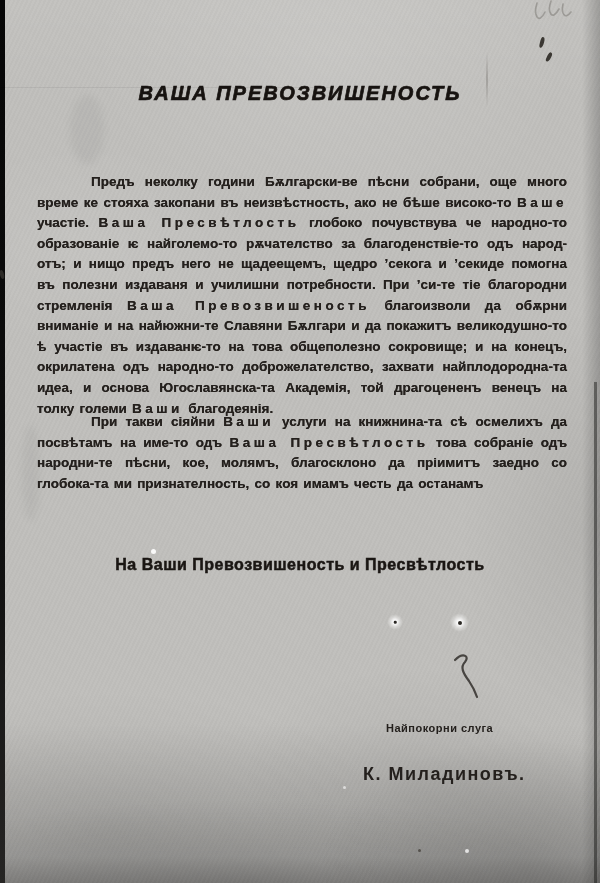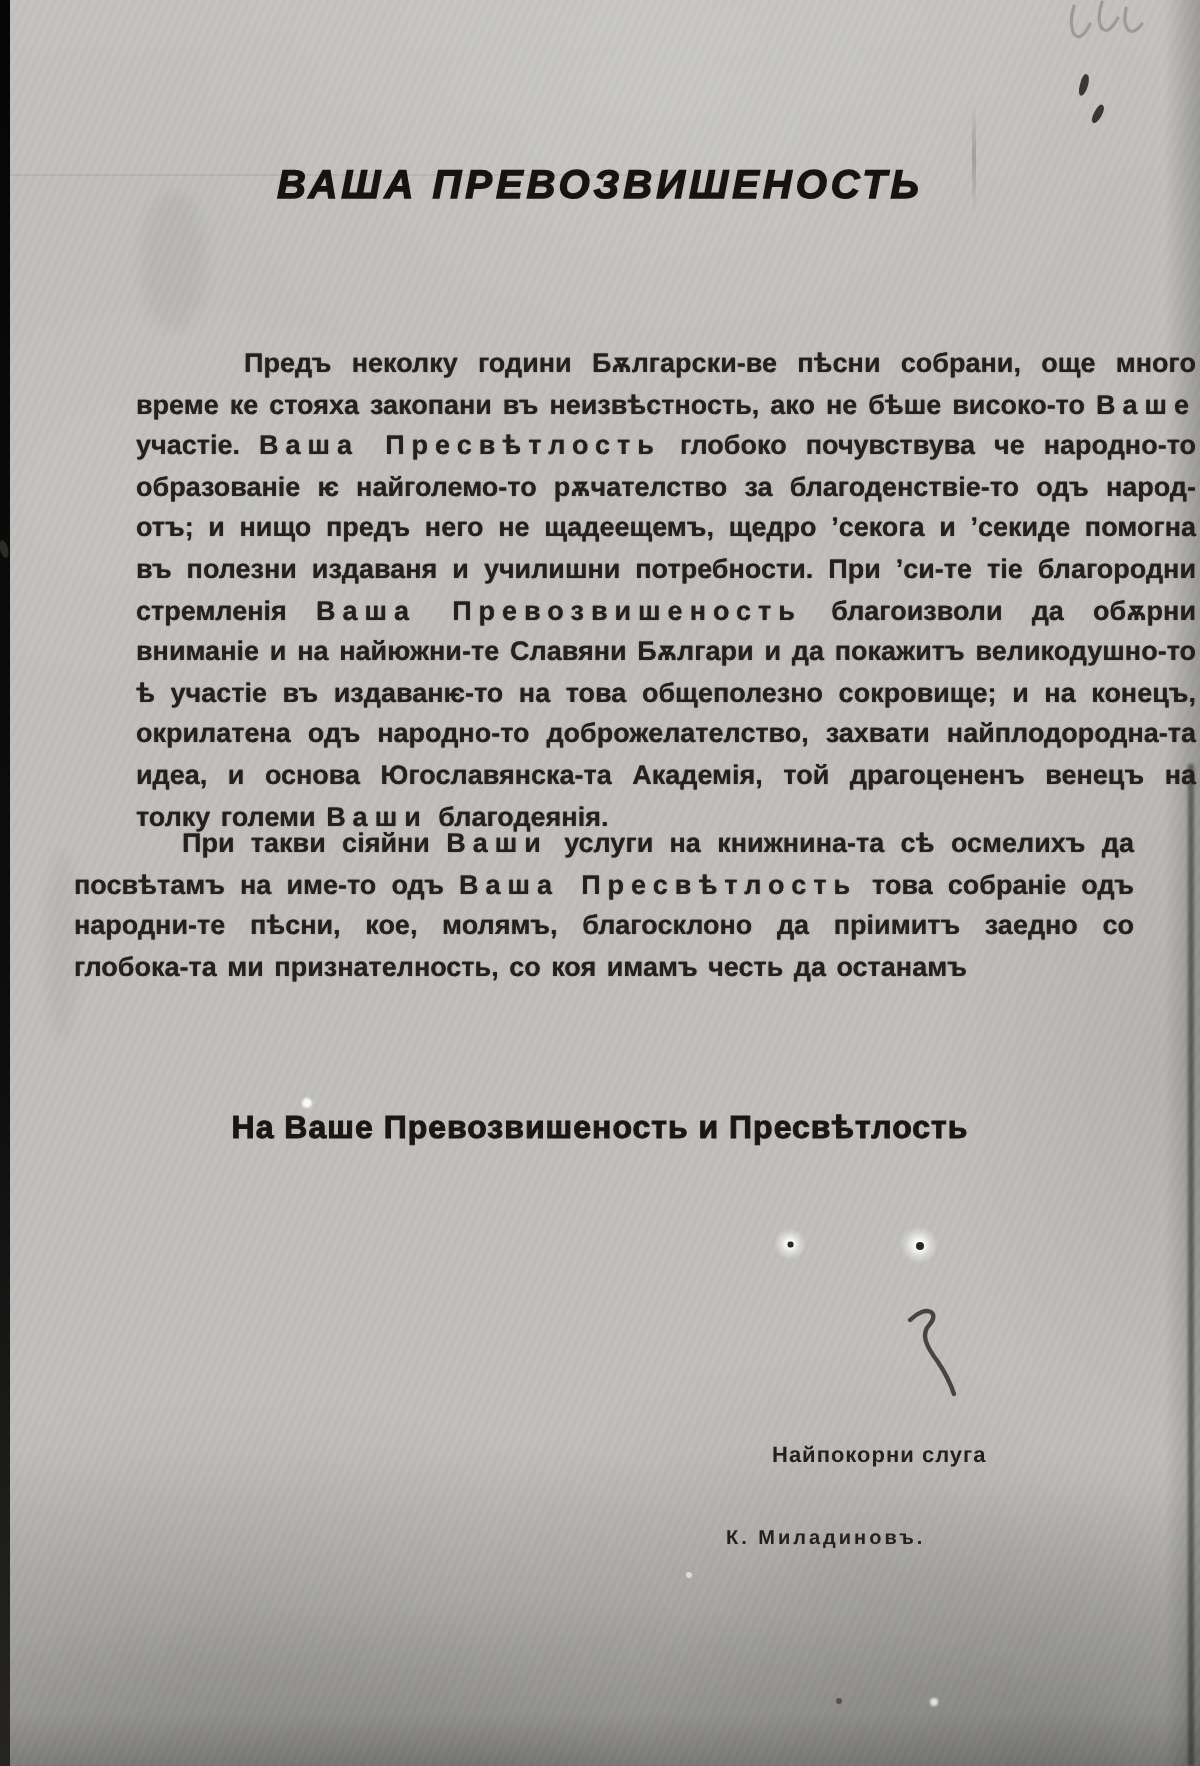--- a/index.html
+++ b/index.html
@@ -33,31 +33,31 @@
   .title{position:absolute;left:0;width:100%;text-align:center;
     font-weight:bold;font-style:italic;font-size:20px;letter-spacing:2px;
     color:#171310;-webkit-text-stroke:0.7px #171310;white-space:nowrap;}
   .title.l1{top:82px;}
   .title.l2{top:120px;}
 
   .bodytext{position:absolute;left:37px;width:530px;margin:0;
     font-size:13.5px;line-height:20.6px;font-weight:700;
     text-align:justify;text-indent:54px;word-spacing:1.5px;
     text-shadow:0 0 0.5px rgba(36,32,29,0.85);}
-  .bodytext.p1{top:172px;margin-left:31px;}
+  .bodytext.p1{top:172px;}
   .bodytext.p2{top:412px;}
   .sp{letter-spacing:3.5px;}
 
   .salutation{position:absolute;left:0;top:556px;width:100%;text-align:center;
     font-size:16px;font-weight:bold;letter-spacing:0.5px;
     color:#1a1613;-webkit-text-stroke:0.5px #1a1613;white-space:nowrap;}
 
   .valediction{position:absolute;left:358px;top:722px;font-size:11px;
     font-weight:bold;letter-spacing:0.5px;white-space:nowrap;margin-left:28px;}
-  .signature{position:absolute;left:363px;top:764px;font-size:10px;
+  .signature{position:absolute;left:363px;top:764px;font-size:18px;
     font-weight:bold;letter-spacing:1.5px;white-space:nowrap;}
 
   
   .ink-blot{position:absolute;background:#28241f;border-radius:45% 55% 60% 50%;opacity:0.88;}
   .ink-blot.b1{left:540px;top:37px;width:4px;height:11px;transform:rotate(15deg);}
   .ink-blot.b2{left:547px;top:52px;width:4px;height:10px;transform:rotate(28deg);}
   .pencil{position:absolute;left:505px;top:0;}
   .vscratch{position:absolute;left:486px;top:52px;width:2px;height:55px;
     background:linear-gradient(to bottom,transparent,rgba(80,75,70,0.28),transparent);}
   .halo{position:absolute;border-radius:50%;
@@ -86,21 +86,21 @@
   <div class="edge-line-right"></div>
   <div class="crease"></div>
   <div class="smudge s1"></div>
   <div class="smudge s2"></div>
 
   <div class="title l1">ВАША ПРЕВОЗВИШЕНОСТЬ</div>
 
   <p class="bodytext p1"><span>Предъ неколку години Бѫлгарски-ве пѣсни собрани, още много време ке стояха закопани въ неизвѣстность, ако не бѣше високо-то </span><span class="sp">Ваше</span><span> участіе. </span><span class="sp">Ваша Пресвѣтлость</span><span> глобоко почувствува че народно-то образованіе ѥ найголемо-то рѫчателство за благоденствіе-то одъ народ-отъ; и нищо предъ него не щадеещемъ, щедро ’секога и ’секиде помогна въ полезни издаваня и училишни потребности. При ’си-те тіе благородни стремленія </span><span class="sp">Ваша Превозвишеность</span><span> благоизволи да обѫрни вниманіе и на найюжни-те Славяни Бѫлгари и да покажитъ великодушно-то ѣ участіе въ издаванѥ-то на това общеполезно сокровище; и на конецъ, окрилатена одъ народно-то доброжелателство, захвати найплодородна-та идеа, и основа Югославянска-та Академія, той драгоцененъ венецъ на толку големи </span><span class="sp">Ваши</span><span> благодеянія.</span></p>
   <p class="bodytext p2"><span>При такви сіяйни </span><span class="sp">Ваши</span><span> услуги на книжнина-та сѣ осмелихъ да посвѣтамъ на име-то одъ </span><span class="sp">Ваша Пресвѣтлость</span><span> това собраніе одъ народни-те пѣсни, кое, молямъ, благосклоно да пріимитъ заедно со глобока-та ми признателность, со коя имамъ честь да останамъ</span></p>
 
-  <div class="salutation">На Ваше Превозвишеность и Пресвѣтлость</div>
+  <div class="salutation">На Ваши Превозвишеность и Пресвѣтлость</div>
 
   <div class="valediction">Найпокорни слуга</div>
   <div class="signature">К. Миладиновъ.</div>
 
   <div class="ink-blot b1"></div>
   <div class="ink-blot b2"></div>
   <svg class="pencil" width="70" height="40">
     <g fill="none" stroke="rgba(70,65,60,0.30)" stroke-width="1.6" stroke-linecap="round">
       <path d="M32,3 C28,16 34,25 40,12"></path>
       <path d="M46,1 C42,12 47,22 54,9"></path>

